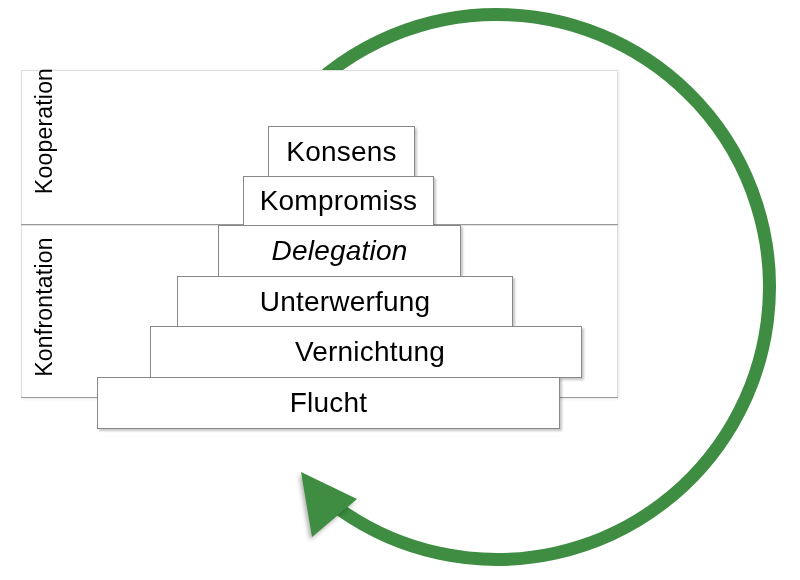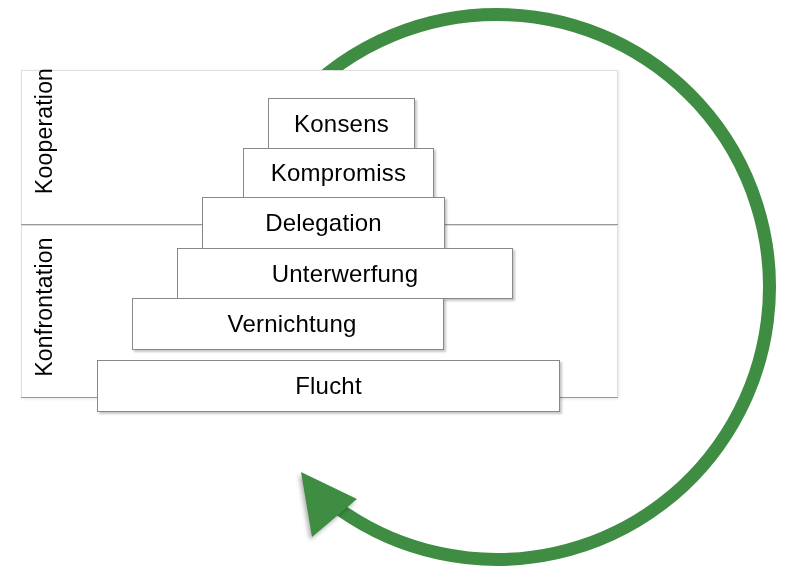--- a/index.html
+++ b/index.html
@@ -74,29 +74,30 @@
   .bar {
     position: absolute;
     background: #ffffff;
     border: 1.5px solid var(--bar-border, #85898c);
     box-shadow: 1.5px 1.5px 2px rgba(0,0,0,0.22);
     box-sizing: border-box;
     z-index: 3;
     display: flex;
     align-items: center;
     justify-content: center;
-    font-size: 24px;
+    font-size: 28px;
     letter-spacing: 0.2px;
+    margin-top: 28px;
   }
   .bar-1 { left: 268px; top:  98px; width: 147px; height: 51px; }
   .bar-2 { left: 243px; top: 148px; width: 191px; height: 50px; }
-  .bar-3 { left: 202px; top: 197px; width: 243px; height: 52px; }
+  .bar-3 { left: 218px; top: 197px; width: 243px; height: 52px; font-style: italic; }
   .bar-4 { left: 177px; top: 248px; width: 336px; height: 51px; }
-  .bar-5 { left: 132px; top: 298px; width: 312px; height: 52px; padding-left: 8px; }
-  .bar-6 { left:  97px; top: 360px; width: 463px; height: 52px; }
+  .bar-5 { left: 150px; top: 298px; width: 432px; height: 52px; padding-left: 8px; }
+  .bar-6 { left:  97px; top: 349px; width: 463px; height: 52px; }
   .bar-7 { left:  74px; top: 400px; width: 524px; height: 62px; }
 </style>
 </head>
 <body>
 
 <div class="stage">
 
   <svg class="cycle-svg" width="800" height="580" viewBox="0 0 800 580">
     <path class="arrow-arc" d="M 240.9 193.8 A 272.5 272.5 0 1 1 340.7 510.2"></path>
     <polygon class="arrow-head" points="301,472 357,499 312,537"></polygon>

